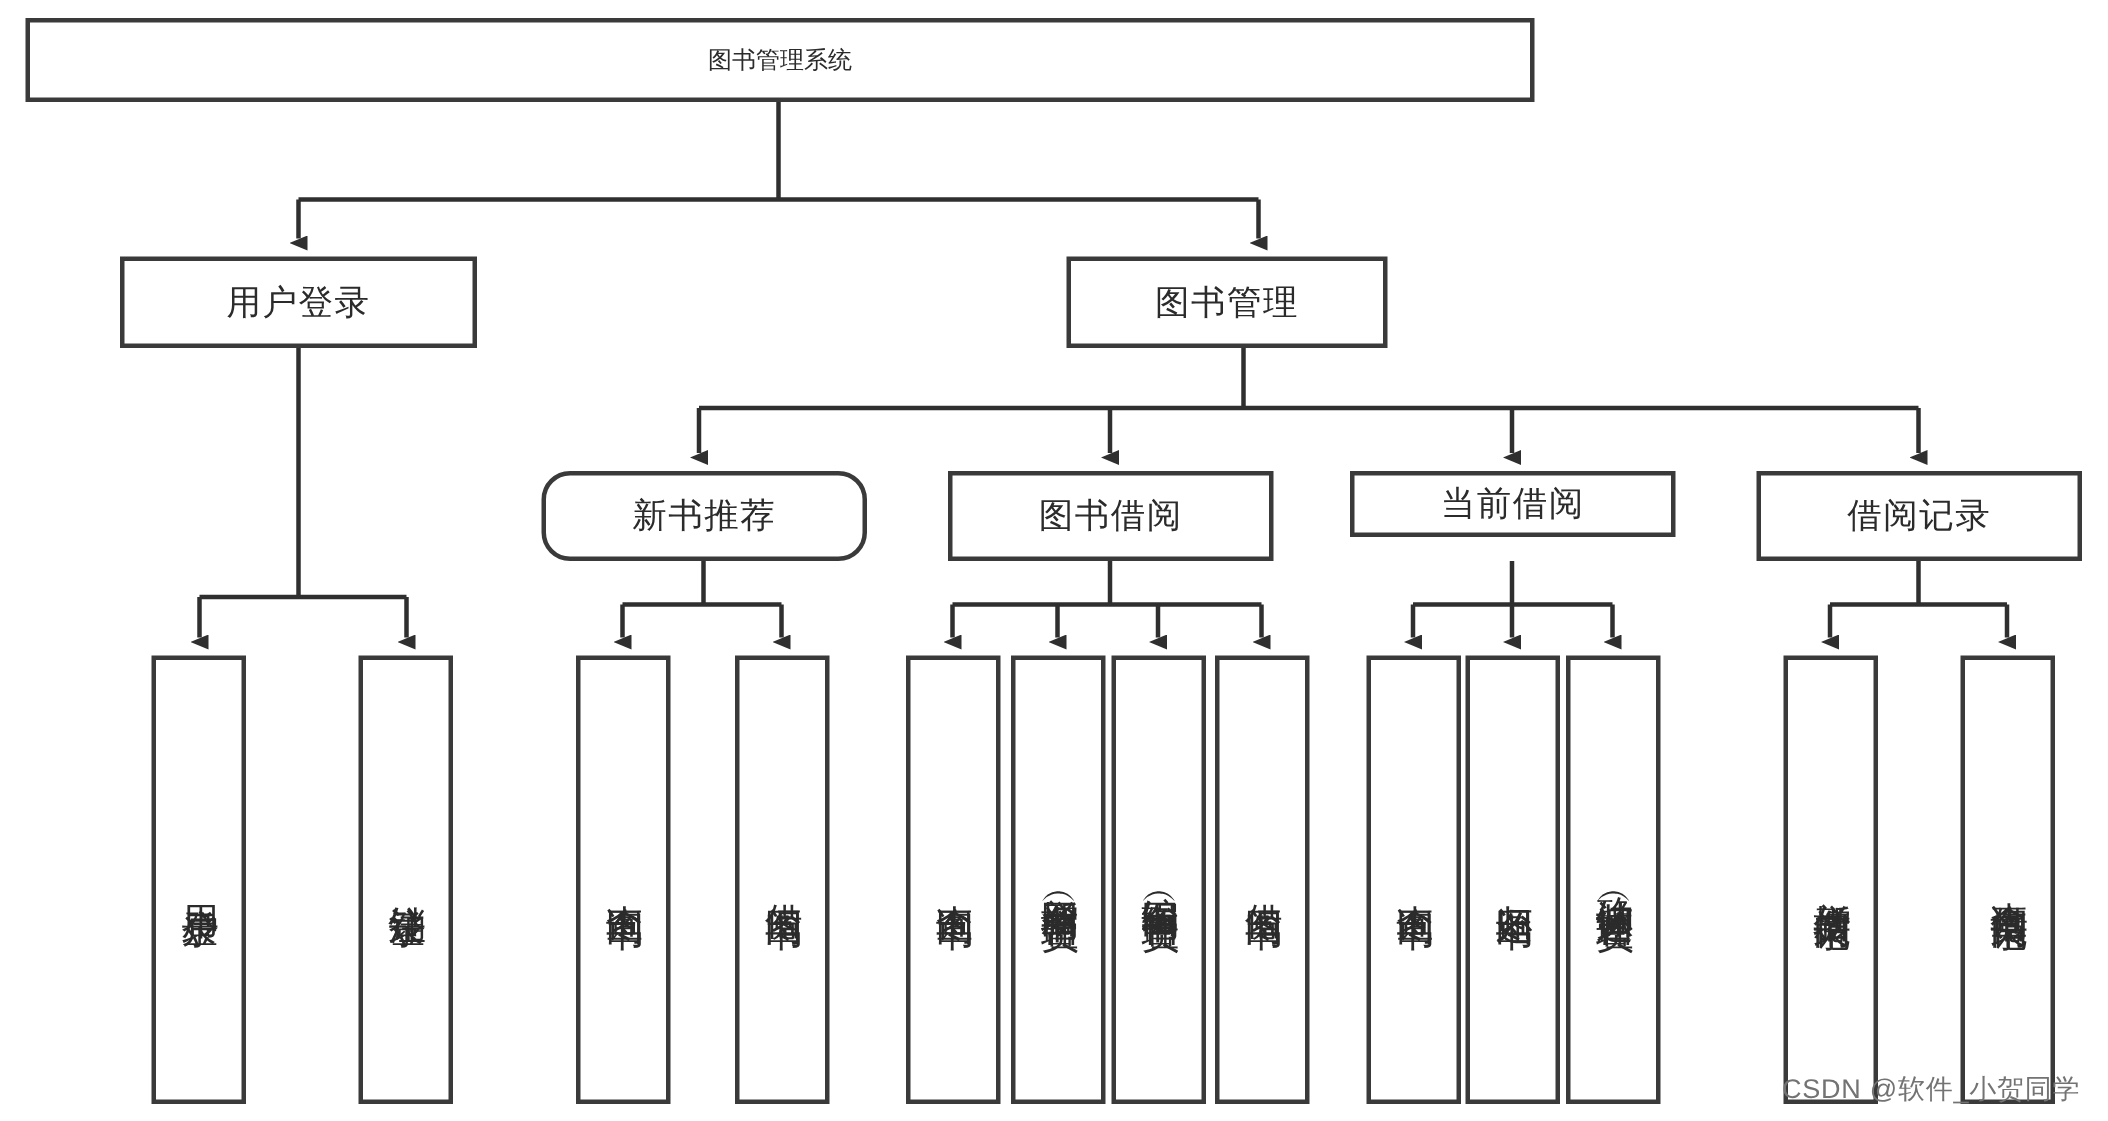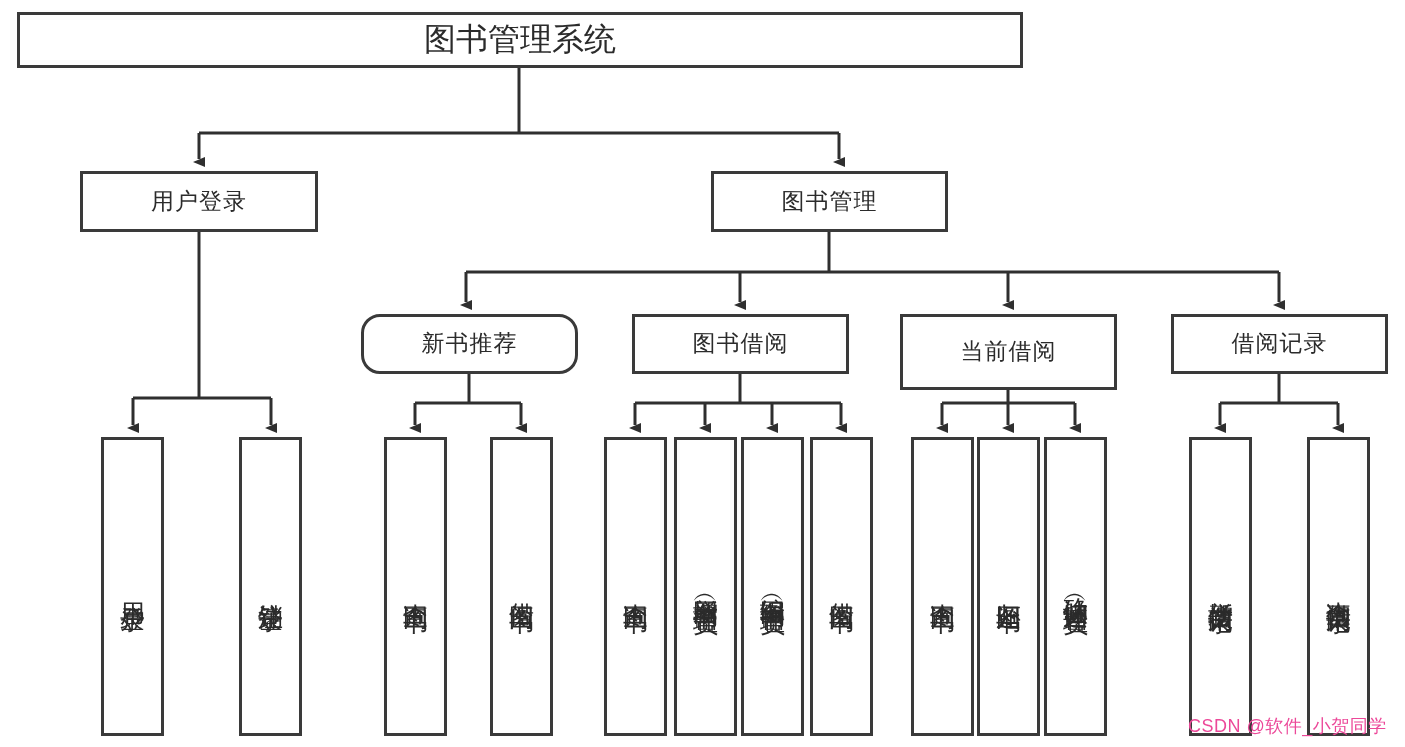--- a/index.html
+++ b/index.html
@@ -35,41 +35,41 @@
     align-items: center;
     justify-content: center;
     color: #2b2b2b;
   }
   .node.h {
     font-size: 23px;
     letter-spacing: 1px;
     line-height: 1.2;
   }
   .node.root {
-    font-size: 32px;
+    font-size: 16px;
   }
   .node.leaf {
     align-items: center;
     justify-content: center;
   }
   .node.leaf .vtext {
     writing-mode: vertical-rl;
     text-orientation: upright;
     font-size: 25px;
     line-height: 1.32;
     letter-spacing: 2px;
     white-space: nowrap;
     color: #2b2b2b;
   }
   .watermark {
     position: absolute;
     left: 1188px;
     top: 714px;
     font-size: 18px;
-    color: #ec4899;
+    color: #737373;
     letter-spacing: 0.5px;
     white-space: nowrap;
     user-select: none;
   }
 </style>
 </head>
 <body>
 
 <div id="canvas">
 
@@ -124,33 +124,33 @@
   </svg>
 
   <div class="node root" style="left:17px; top:12px; width:1006px; height:56px;">
     <span>图书管理系统</span>
   </div>
 
   <div class="node h" style="left:80px; top:171px; width:238px; height:61px;">
     <span>用户登录</span>
   </div>
 
-  <div class="node h" style="left:711px; top:171px; width:237px; height:61px;">
+  <div class="node h" style="left:711px; top:171px; width:214px; height:61px;">
     <span>图书管理</span>
   </div>
 
   <div class="node h" style="left:361px; top:314px; width:217px; height:60px;border-radius:19px;">
     <span>新书推荐</span>
   </div>
 
   <div class="node h" style="left:632px; top:314px; width:217px; height:60px;">
     <span>图书借阅</span>
   </div>
 
-  <div class="node h" style="left:900px; top:314px; width:217px; height:76px;">
+  <div class="node h" style="left:900px; top:314px; width:217px; height:44px;">
     <span>当前借阅</span>
   </div>
 
   <div class="node h" style="left:1171px; top:314px; width:217px; height:60px;text-align:right;">
     <span>借阅记录</span>
   </div>
 
   <div class="node leaf" style="left:101px; top:437px; width:63px; height:299px;">
     <span class="vtext">用户登录</span>
   </div>

